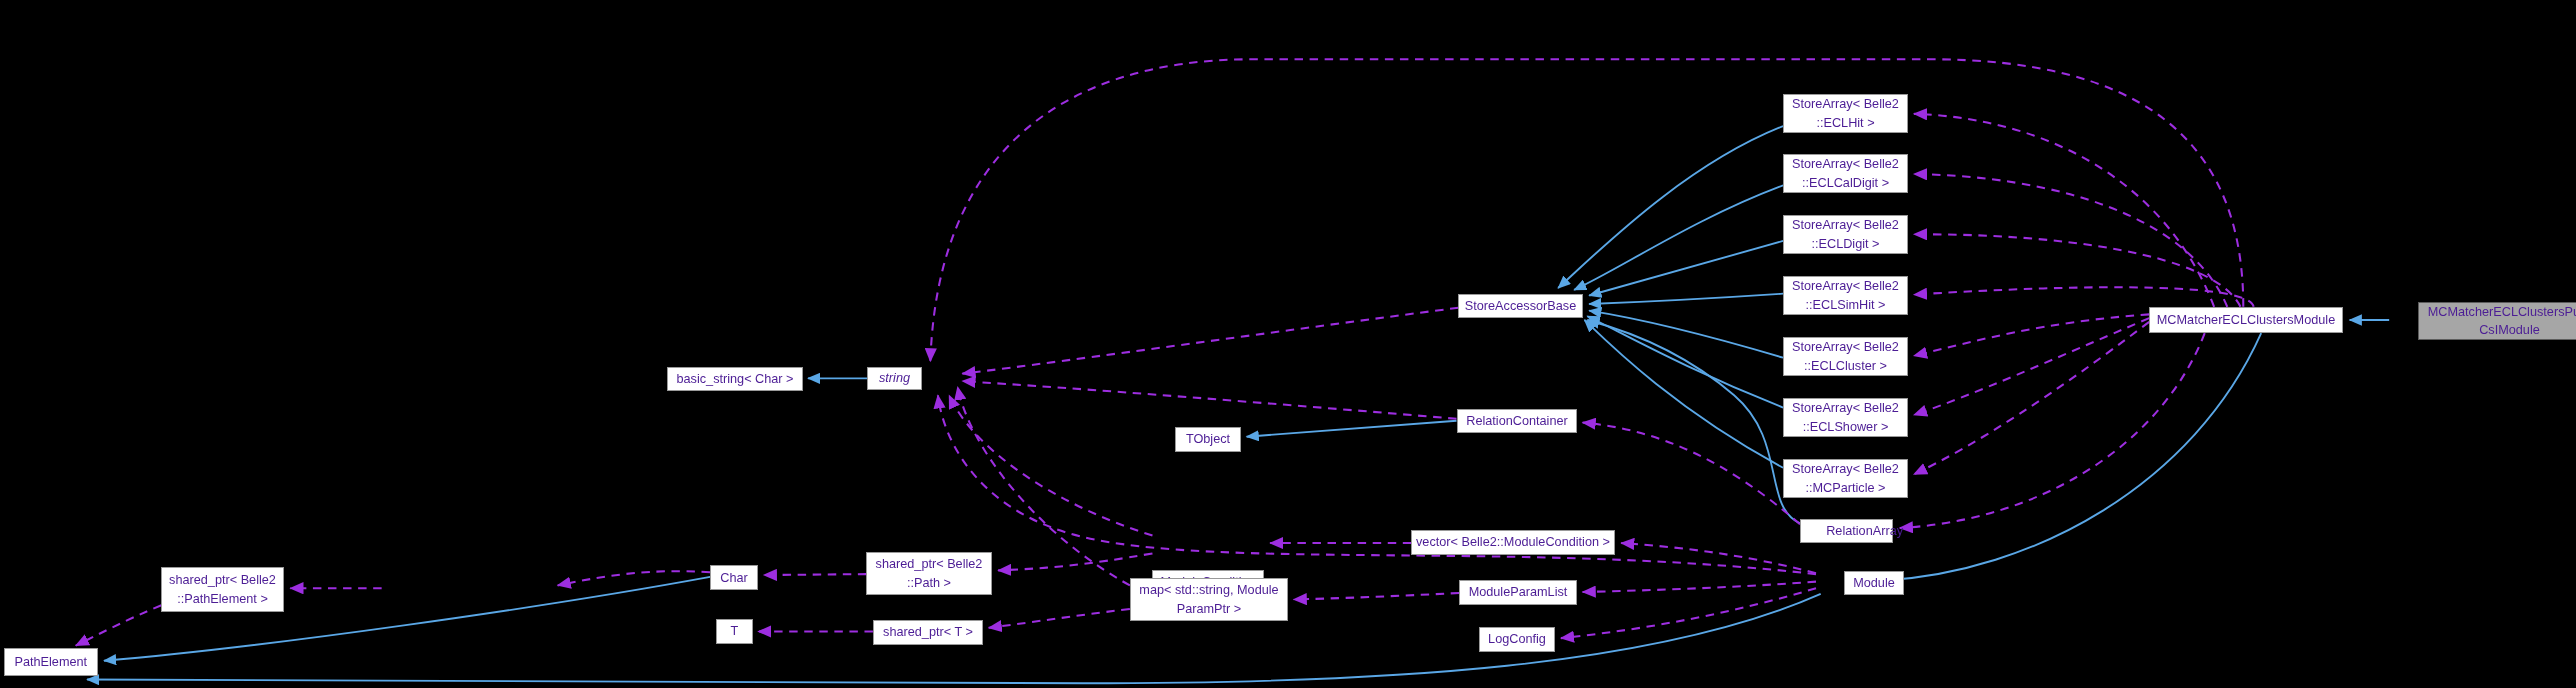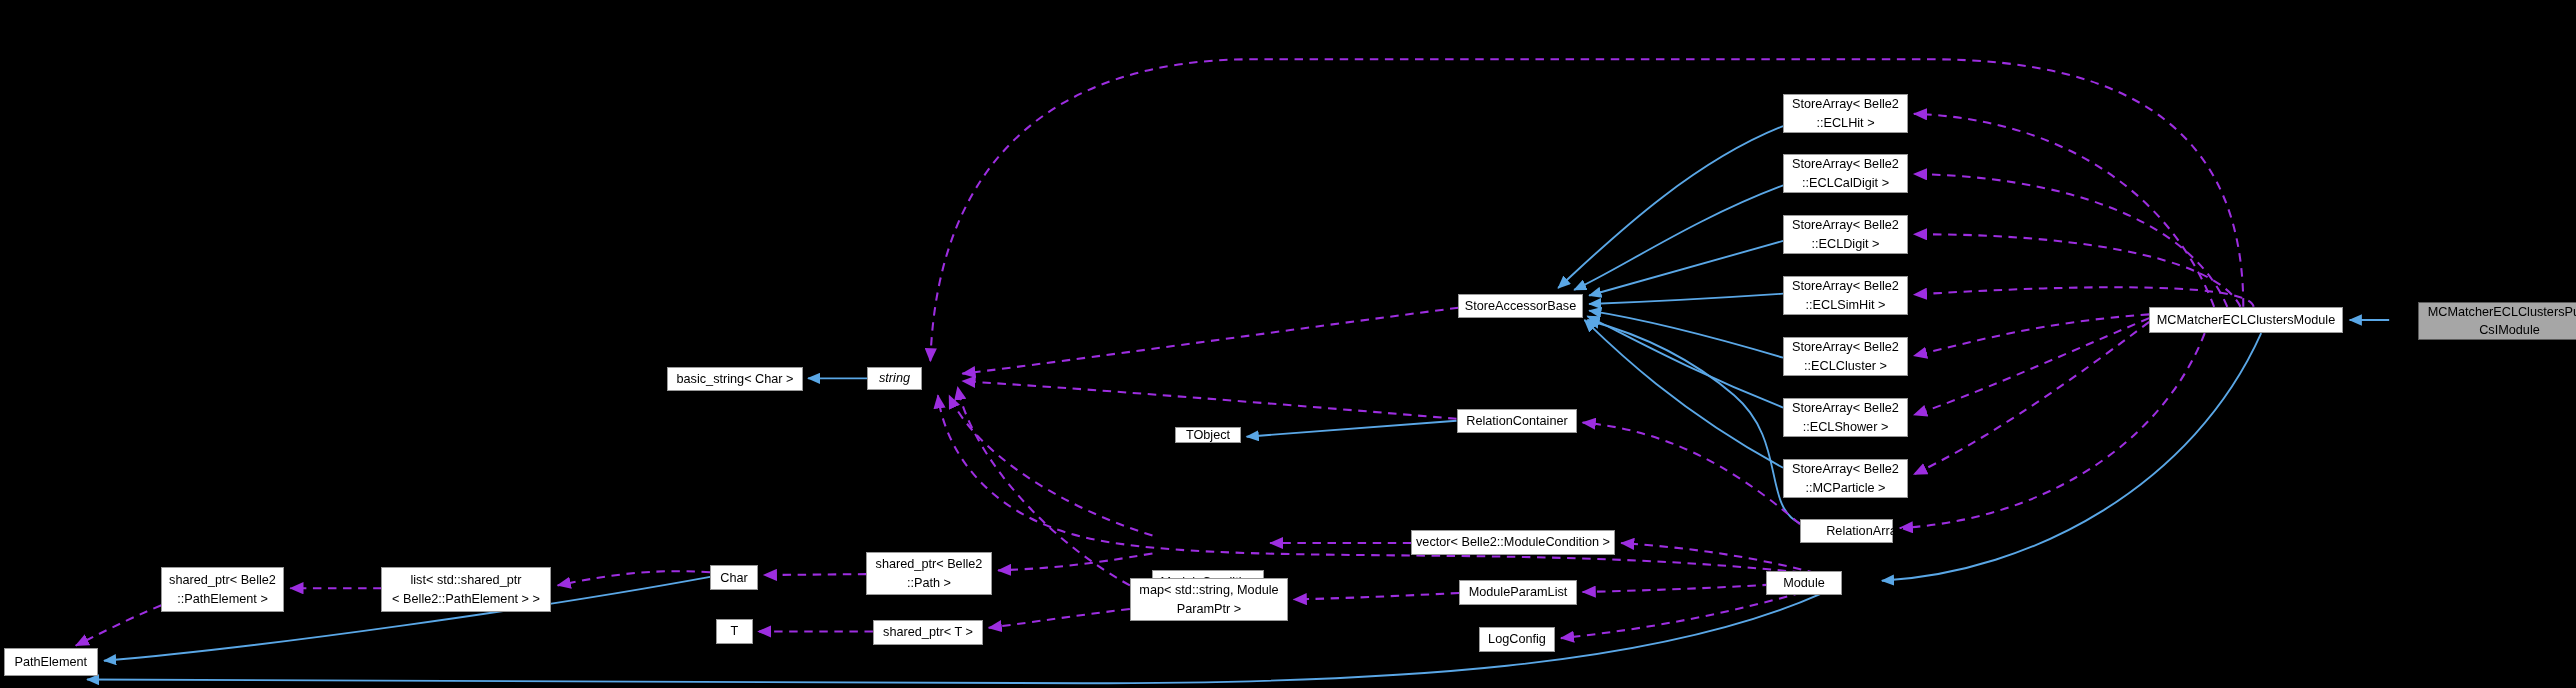--- a/index.html
+++ b/index.html
@@ -1,42 +1,42 @@
 <!DOCTYPE html>
 <html style="font-size:15px"><head>
 <meta charset="utf-8">
 <style>
   html,body{margin:0;padding:0;background:#000;}
   .canvas{position:relative;width:2576px;height:688px;background:#000;overflow:hidden;
           font-family:"Liberation Sans","DejaVu Sans",sans-serif;}
   svg.edges{position:absolute;left:0;top:0;}
   .node{position:absolute;box-sizing:border-box;background:#ffffff;border:1.9px solid #9a9a9a;
-        color:#000000;font-size:12.7px;line-height:1.42;display:flex;align-items:center;
+        color:#4c1d95;font-size:12.7px;line-height:1.42;display:flex;align-items:center;
         justify-content:center;text-align:center;white-space:pre-line;padding:0 3.8px;}
   .node.hl{background:#a6a6a6;border-color:#5c5c5c;margin-left:28px;}
   
   #n-pathelement{left:3.8px;top:648px;width:94px;height:28px;}
   #n-sp-pathelement{left:161px;top:567px;width:123px;height:45px;}
   #n-list-sp{left:381px;top:567px;width:170px;height:45px;}
   #n-path{left:710px;top:565px;width:48px;height:25.4px;}
   #n-t{left:716px;top:619px;width:37px;height:24.5px;}
   #n-sp-path{left:866px;top:552px;width:126px;height:43px;}
   #n-sp-t{left:873px;top:620px;width:110px;height:24.5px;}
   #n-basic-string{left:667px;top:367px;width:136px;height:23.5px;}
   #n-string{left:867px;top:367px;width:55px;height:23px;font-style:italic;}
-  #n-tobject{left:1175px;top:427px;width:66px;height:16px;}
+  #n-tobject{left:1175px;top:427px;width:66px;height:25px;}
   #n-relationcontainer{left:1457px;top:409px;width:120px;height:23.5px;}
   #n-storeaccessorbase{left:1458px;top:294px;width:125px;height:23.5px;}
   #n-modulecondition{left:1152px;top:530px;width:112px;height:24.5px;margin-top:40px;}
   #n-vector-mc{left:1411px;top:530px;width:204px;height:24.5px;}
   #n-map-param{left:1130px;top:578px;width:158px;height:43px;}
   #n-moduleparamlist{left:1459px;top:580px;width:118px;height:24.5px;}
   #n-logconfig{left:1479px;top:627px;width:76px;height:24.5px;}
   #n-relationarray{left:1800px;top:519px;width:93px;height:23.5px;padding-left:40px;}
-  #n-module{left:1766px;top:571px;width:76px;height:23.5px;text-align:right;}
+  #n-module{left:1844px;top:571px;width:60px;height:23.5px;text-align:right;}
   #n-sa-eclhit{left:1783px;top:94px;width:125px;height:39px;}
   #n-sa-eclcaldigit{left:1783px;top:154px;width:125px;height:39px;}
   #n-sa-ecldigit{left:1783px;top:215px;width:125px;height:39px;}
   #n-sa-eclsimhit{left:1783px;top:276px;width:125px;height:39px;}
   #n-sa-eclcluster{left:1783px;top:337px;width:125px;height:39px;}
   #n-sa-eclshower{left:1783px;top:398px;width:125px;height:39px;}
   #n-sa-mcparticle{left:1783px;top:459px;width:125px;height:39px;}
   #n-mcmatcher{left:2149px;top:307px;width:194px;height:26px;}
   #n-purecsi{left:2390px;top:302px;width:183px;height:38px;}
   path.inh{fill:none;stroke:#5aa7e6;stroke-width:2px;}
@@ -97,22 +97,20 @@
     <path class="use" marker-end="url(#arrP)" d="M920,610 L811,611"></path>
     <path class="use" marker-end="url(#arrP)" d="M927,671 L805,671"></path>
     <path class="use" marker-end="url(#arrP)" d="M754,608 C690,604 645,611 592,622"></path>
     <path class="use" marker-end="url(#arrP)" d="M405,625 L308,625"></path>
     <path class="use" marker-end="url(#arrP)" d="M171,643 C135,658 108,672 80,686"></path>
   </svg>
 
   <div class="node" id="n-pathelement">PathElement</div>
   <div class="node" id="n-sp-pathelement">shared_ptr&lt; Belle2
 ::PathElement &gt;</div>
-  <div class="node" id="n-list-sp">list&lt; std::shared_ptr
-&lt; Belle2::PathElement &gt; &gt;</div>
   <div class="node" id="n-path">Char</div>
   <div class="node" id="n-t">T</div>
   <div class="node" id="n-sp-path">shared_ptr&lt; Belle2
 ::Path &gt;</div>
   <div class="node" id="n-sp-t">shared_ptr&lt; T &gt;</div>
   <div class="node" id="n-basic-string">basic_string&lt; Char &gt;</div>
   <div class="node" id="n-string">string</div>
   <div class="node" id="n-tobject">TObject</div>
   <div class="node" id="n-relationcontainer">RelationContainer</div>
   <div class="node" id="n-storeaccessorbase">StoreAccessorBase</div>

